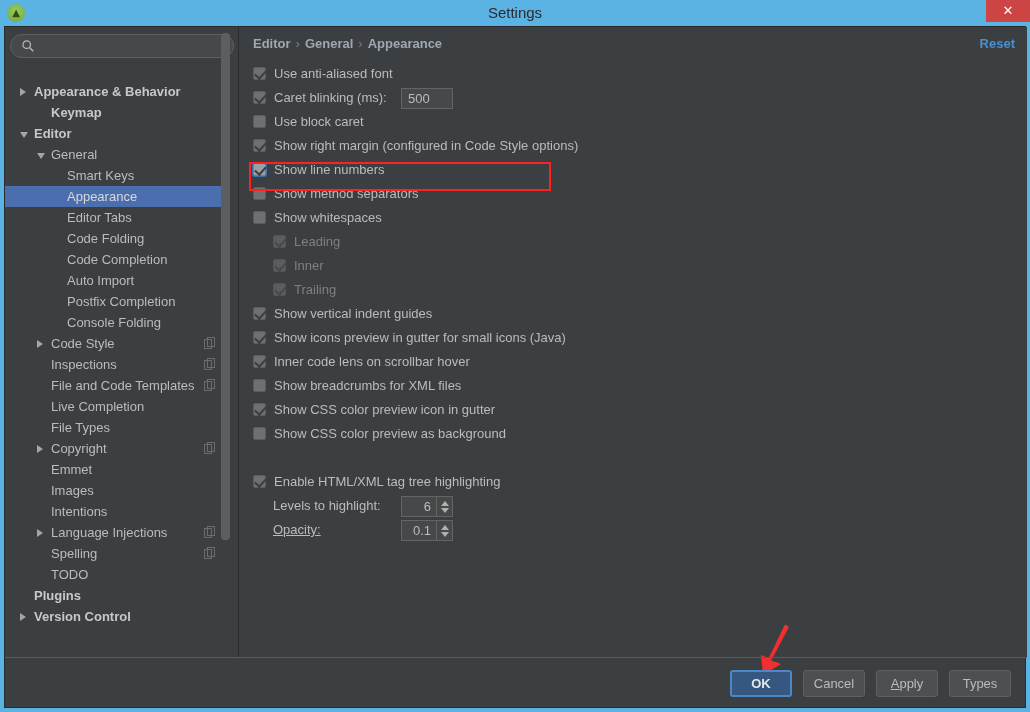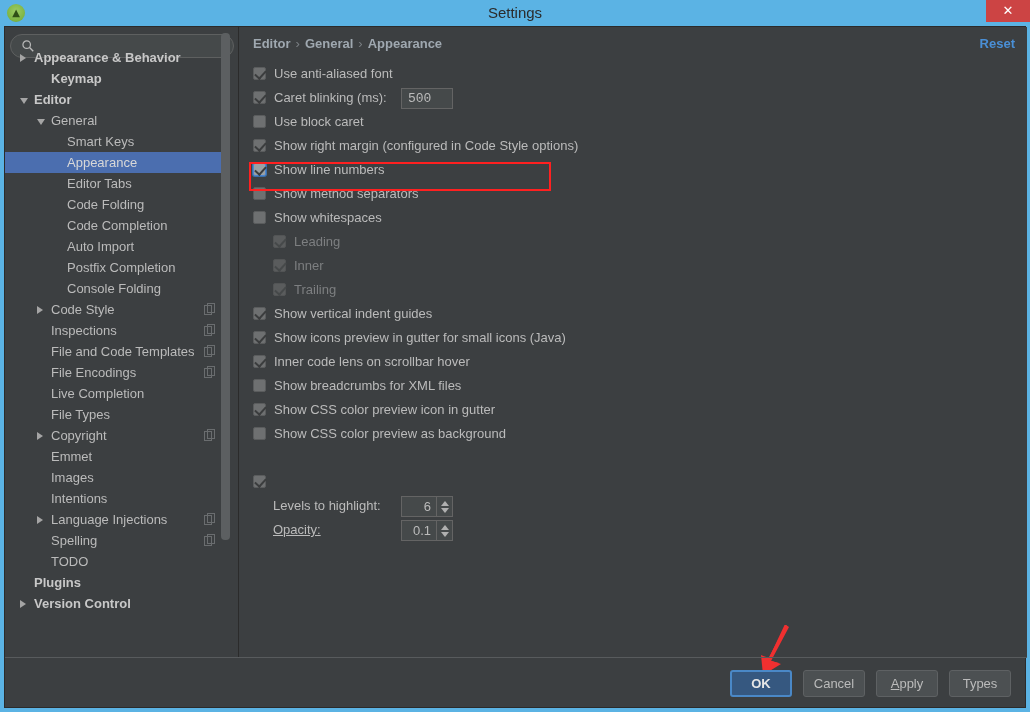--- a/index.html
+++ b/index.html
@@ -70,21 +70,21 @@
     font-family: "Liberation Sans", sans-serif;
     outline: none;
   }
   #search-icon {
     position: absolute; left: 11px; top: 5px;
     width: 14px; height: 14px;
     pointer-events: none;
   }
 
   #tree {
-    position: absolute; left: 0; top: 20px; width: 222px; height: 585px;
+    position: absolute; left: 0; top: 54px; width: 222px; height: 585px;
     overflow: hidden;
   }
   .tree-row {
     position: relative; height: 21px; line-height: 21px;
     font-size: 13px; color: #bbbbbb; white-space: nowrap;
     cursor: default; padding-left: 0;
   }
   .tree-row.selected { background: #4b6eaf; }
   .tree-row.selected .tree-label { color: #d8d8d8; }
   .tree-row.bold .tree-label { font-weight: bold; color: #c8c8c8; }
@@ -163,21 +163,21 @@
   .opt-row.indented .opt-label { left: 41px; }
   .opt-row.disabled .opt-label { color: #7d7f81; }
 
   .spin-label {
     position: absolute; top: 0; font-size: 13px; color: #bbbbbb;
   }
   .textfield {
     position: absolute;
     background: #45494a; border: 1px solid #646464;
     color: #bbbbbb; font-size: 13px;
-    font-family: Liberation Mono, monospace;
+    font-family: Liberation Sans, sans-serif;
     padding: 0 6px; outline: none;
   }
   .spinner {
     position: absolute; top: 2px; height: 21px;
     background: #45494a; border: 1px solid #646464;
     display: flex; align-items: stretch;
   }
   .spinner .sval {
     flex: 1; text-align: right; padding-right: 5px;
     font-size: 13px; color: #bbbbbb; line-height: 19px;
@@ -302,27 +302,20 @@
             </svg>
           </div>
           <div class="tree-row">
             <span class="tree-label" style="left: 46px;">File and Code Templates</span>
             <svg class="copy-badge" viewBox="0 0 11 12">
               <rect x="0.5" y="2.5" width="7" height="9" fill="none" stroke="#8a8d8f"></rect>
               <rect x="3.5" y="0.5" width="7" height="9" fill="none" stroke="#8a8d8f"></rect>
             </svg>
           </div>
           <div class="tree-row">
-            <span class="tree-label" style="left: 46px;">File Encodings</span>
-            <svg class="copy-badge" viewBox="0 0 11 12">
-              <rect x="0.5" y="2.5" width="7" height="9" fill="none" stroke="#8a8d8f"></rect>
-              <rect x="3.5" y="0.5" width="7" height="9" fill="none" stroke="#8a8d8f"></rect>
-            </svg>
-          </div>
-          <div class="tree-row">
             <span class="tree-label" style="left: 46px;">Live Completion</span>
           </div>
           <div class="tree-row">
             <span class="tree-label" style="left: 46px;">File Types</span>
           </div>
           <div class="tree-row">
             <span class="arrow right" style="left: 32px;"></span>
             <span class="tree-label" style="left: 46px;">Copyright</span>
             <svg class="copy-badge" viewBox="0 0 11 12">
               <rect x="0.5" y="2.5" width="7" height="9" fill="none" stroke="#8a8d8f"></rect>
@@ -434,20 +427,21 @@
           <div class="opt-row">
             <span class="cbox checked"></span>
             <span class="opt-label">Show CSS color preview icon in gutter</span>
           </div>
           <div class="opt-row">
             <span class="cbox"></span>
             <span class="opt-label">Show CSS color preview as background</span>
           </div>
           <div class="opt-row" style="margin-top: 24px;">
             <span class="cbox checked"></span>
+            <span class="opt-label">Enable HTML/XML tag tree highlighting</span>
           </div>
           <div class="opt-row">
             <span class="spin-label" style="left: 20px;">Levels to highlight:</span>
             <div class="spinner" style="left: 148px; width: 52px;">
               <div class="sval">6</div>
               <div class="sbtns">
                 <div class="sbtn-up"></div>
                 <div class="sbtn-dn"></div>
               </div>
             </div>

